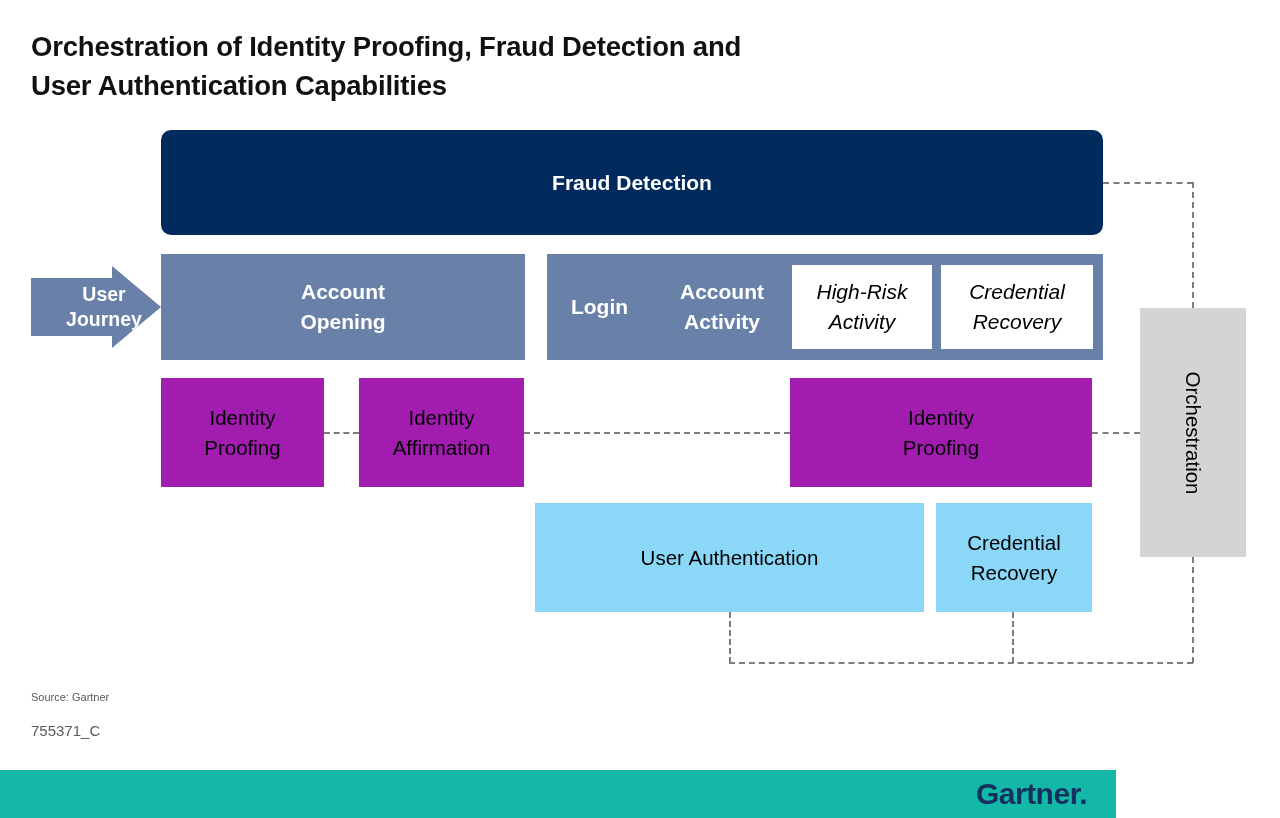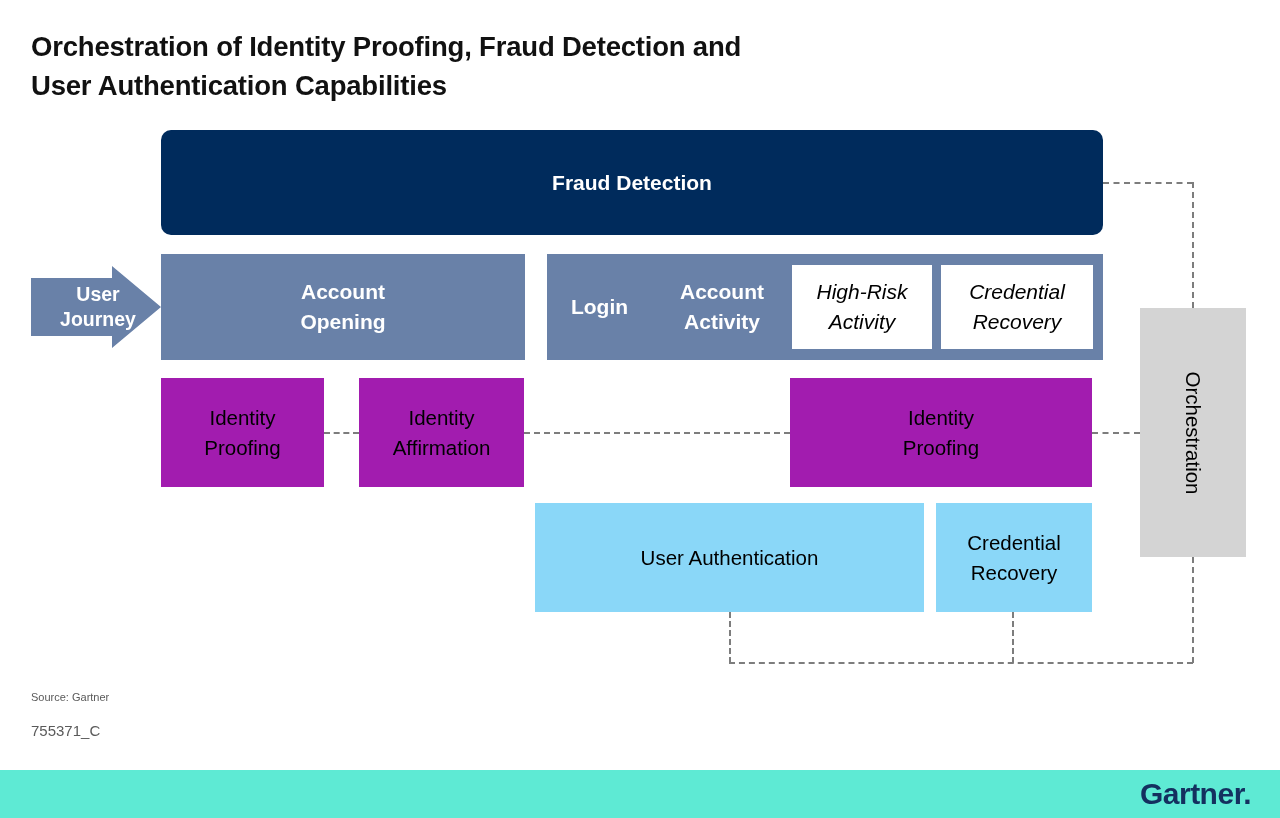--- a/index.html
+++ b/index.html
@@ -67,21 +67,21 @@
     width: 130px;
     height: 82px;
     background: #6981a8;
     color: #ffffff;
     font-size: 19.5px;
     font-weight: bold;
     line-height: 25px;
     display: flex;
     align-items: center;
     justify-content: flex-start;
-    padding-left: 11px;
+    padding-left: 17px;
     box-sizing: border-box;
     text-align: center;
     white-space: pre-line;
     clip-path: polygon(0 12px, 81px 12px, 81px 0, 130px 41px, 81px 82px, 81px 70px, 0 70px);
   }
   #user-journey .uj-text { width: 112px; }
 
   
   .stage {
     background: #6981a8;
@@ -187,22 +187,22 @@
   #doc-id {
     position: absolute;
     left: 31px; top: 722px;
     font-size: 15px;
     color: #5a5a5a;
   }
 
   
   #footer-bar {
     position: absolute;
-    left: 0; top: 770px; width: 1280px; height: 48px;
-    background: #5eead4;
+    left: 0; top: 770px; width: 1116px; height: 48px;
+    background: #14b8a6;
   }
   #gartner-logo {
     position: absolute;
     right: 29px;
     top: 50%;
     transform: translateY(-50%);
     color: #14305f;
     font-size: 30px;
     font-weight: bold;
     letter-spacing: -0.5px;

